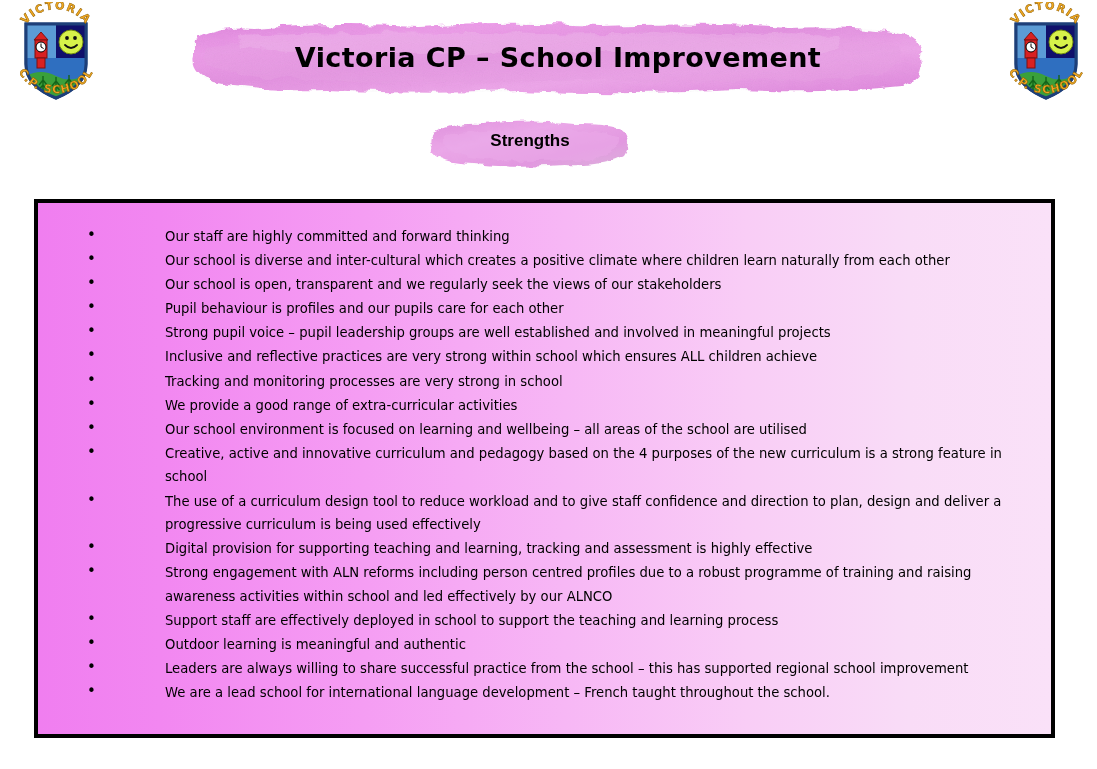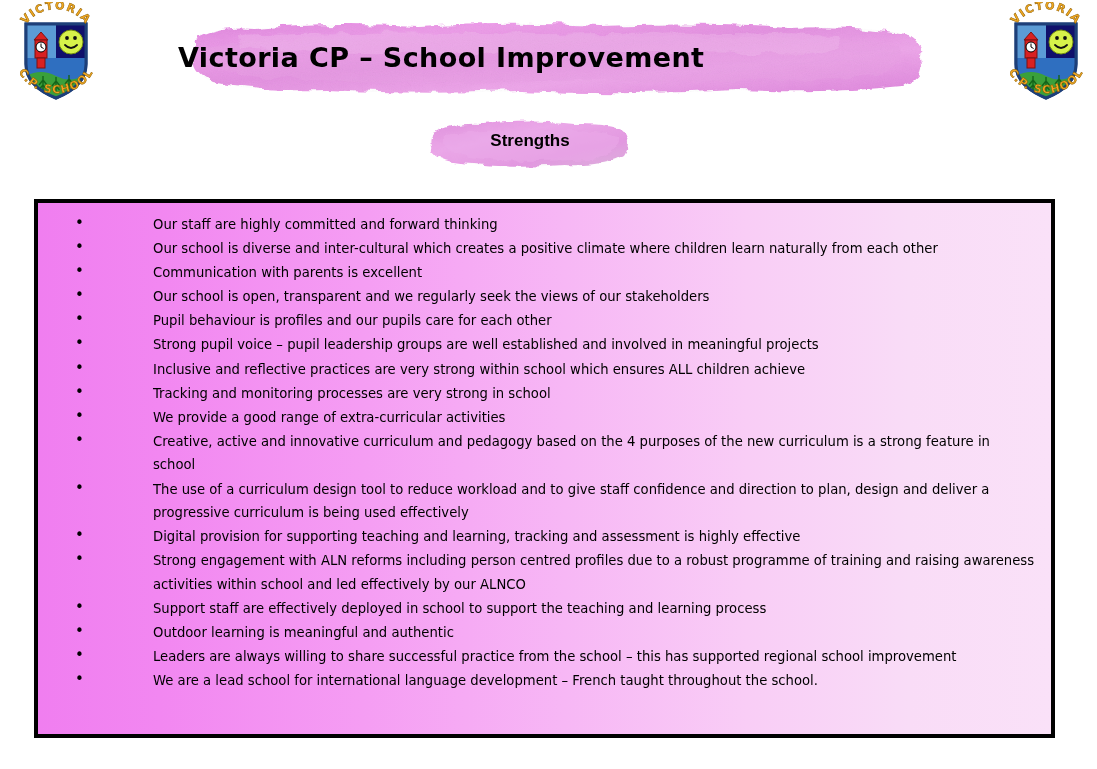--- a/index.html
+++ b/index.html
@@ -45,21 +45,21 @@
     width: 212px;
     height: 56px;
   }
 
   
   .headline {
     position: absolute;
     left: 178px;
     top: 42px;
     width: 760px;
-    text-align: left;
+    text-align: center;
     font-family: "DejaVu Sans", sans-serif;
     font-weight: bold;
     font-size: 27px;
     letter-spacing: 0.4px;
     color: #000000;
     white-space: nowrap;
   }
   .subhead {
     position: absolute;
     left: 424px;
@@ -87,21 +87,21 @@
         #f59df3 32%,
         #f7b7f5 52%,
         #f9cdf6 70%,
         #f9dcf7 86%,
         #fae1f8 100%);
     overflow: hidden;
   }
 
   ul.bullets {
     list-style: none;
-    margin: 0;
+    margin: 12px;
     padding: 10px 16px 0 32px;
   }
   ul.bullets li {
     position: relative;
     font-family: "DejaVu Sans", sans-serif;
     font-size: 13.2px;
     line-height: 23.6px;
     color: #000000;
     padding-left: 83px;
     margin: 0 0 0.5px 0;
@@ -287,27 +287,27 @@
     </g>
   </svg>
 </div>
 
 <div class="subhead">Strengths</div>
 
 <div class="panel">
   <ul class="bullets">
     <li>Our staff are highly committed and forward thinking</li>
     <li>Our school is diverse and inter-cultural which creates a positive climate where children learn naturally from each other</li>
-    <li>Communication with parents is excellent</li>
     <li>Our school is open, transparent and we regularly seek the views of our stakeholders</li>
     <li>Pupil behaviour is profiles and our pupils care for each other</li>
     <li>Strong pupil voice – pupil leadership groups are well established and involved in meaningful projects</li>
     <li>Inclusive and reflective practices are very strong within school which ensures ALL children achieve</li>
     <li>Tracking and monitoring processes are very strong in school</li>
     <li>We provide a good range of extra-curricular activities</li>
+    <li>Our school environment is focused on learning and wellbeing – all areas of the school are utilised</li>
     <li>Creative, active and innovative curriculum and pedagogy based on the 4 purposes of the new curriculum is a strong feature in school</li>
     <li>The use of a curriculum design tool to reduce workload and to give staff confidence and direction to plan, design and deliver a progressive curriculum is being used effectively</li>
     <li>Digital provision for supporting teaching and learning, tracking and assessment is highly effective</li>
     <li>Strong engagement with ALN reforms including person centred profiles due to a robust programme of training and raising awareness activities within school and led effectively by our ALNCO</li>
     <li>Support staff are effectively deployed in school to support the teaching and learning process</li>
     <li>Outdoor learning is meaningful and authentic</li>
     <li>Leaders are always willing to share successful practice from the school – this has supported regional school improvement</li>
     <li>We are a lead school for international language development – French taught throughout the school.</li>
 
   </ul>

